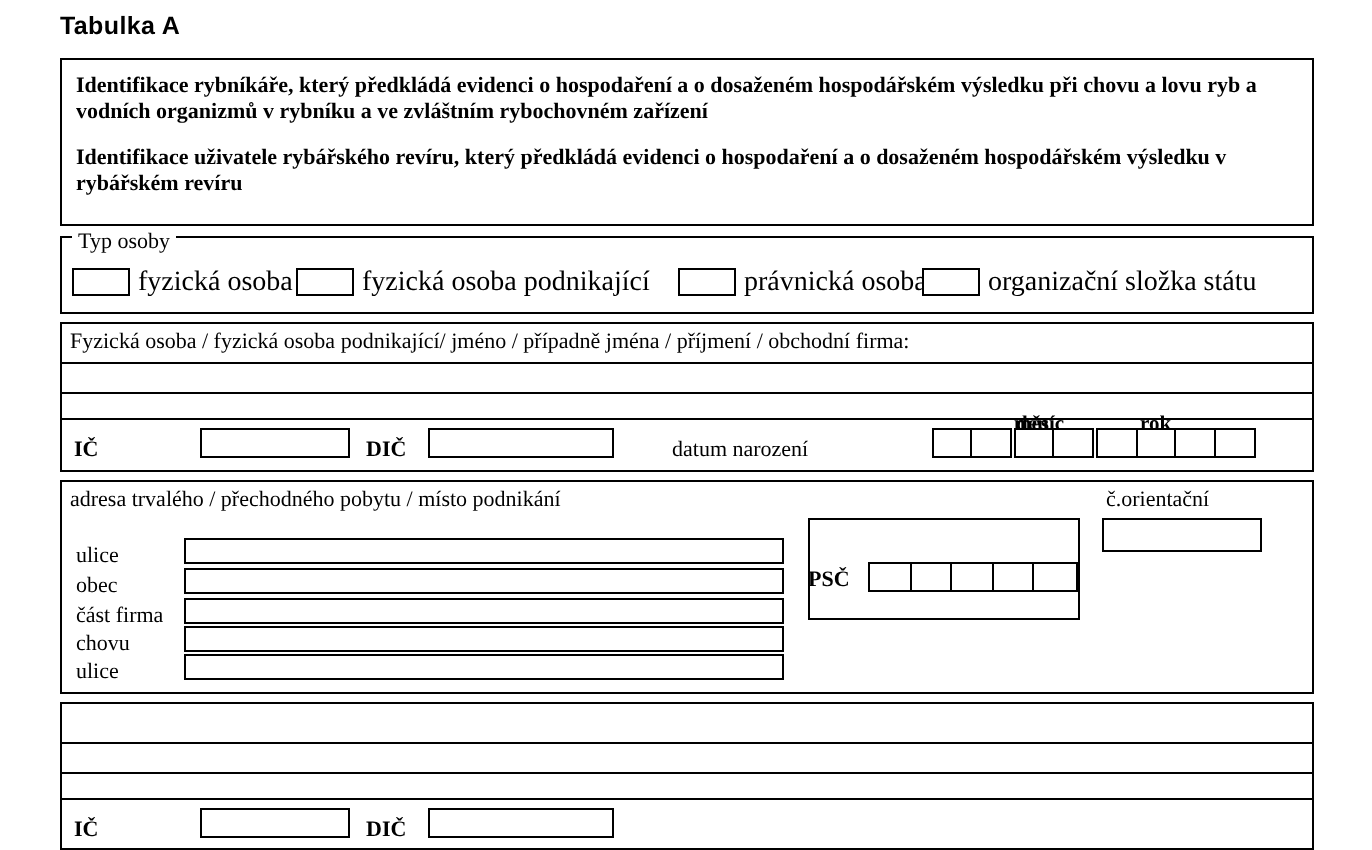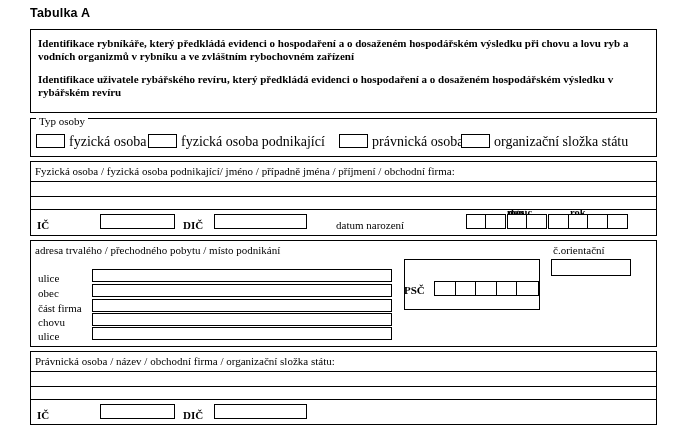--- a/index.html
+++ b/index.html
@@ -219,21 +219,20 @@
   <div class="txt" id="psc-lab">PSČ</div>
   <div class="grid" id="psc-grid">
     <i style="width:21px"></i>
       <i style="width:21px"></i>
       <i style="width:21px"></i>
       <i style="width:21px"></i>
       <i style="width:21px"></i>
   </div>
 
   <div class="box" id="po-box"></div>
-  <div class="txt" id="po-head">Právnická osoba / název / obchodní firma / organizační složka státu:</div>
 
   <div class="hline" style="left:30px; top:371px; width:627px;"></div>
   <div class="hline" style="left:30px; top:386px; width:627px;"></div>
   <div class="hline" style="left:30px; top:399px; width:627px;"></div>
 
   <div class="txt" id="ic2-lab">IČ</div>
   <div class="box" id="ic2-fld"></div>
 
   <div class="txt" id="dic2-lab">DIČ</div>
   <div class="box" id="dic2-fld"></div>

